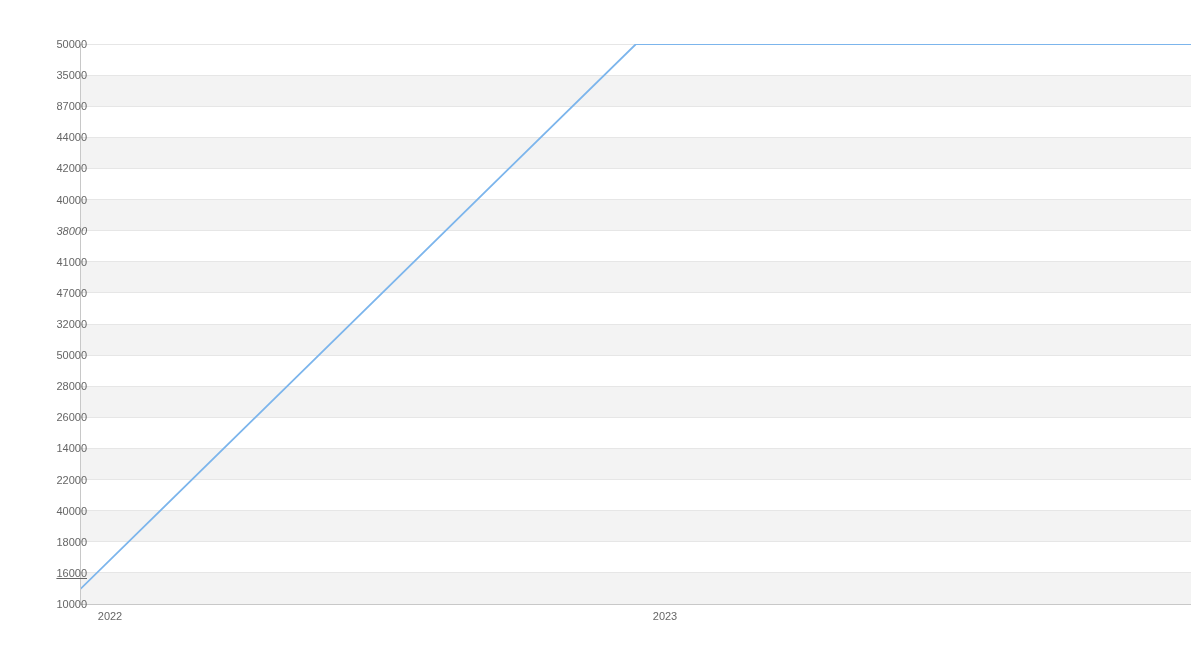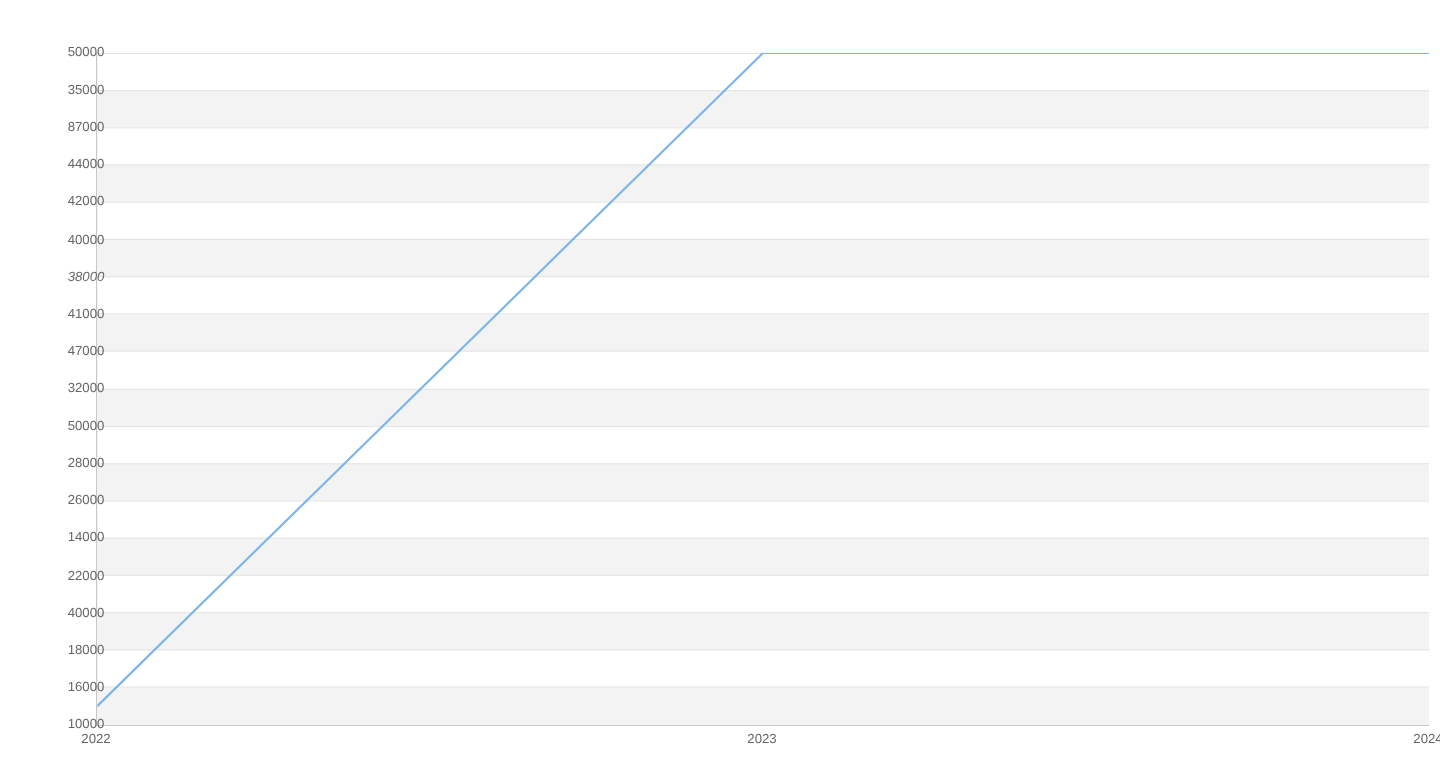--- a/index.html
+++ b/index.html
@@ -59,20 +59,21 @@
     font-size: 11px;
     color: #666666;
     transform: translateY(-50%);
   }
   .xtick {
     position: absolute;
     top: 610px;
     font-size: 11px;
     color: #666666;
     transform: translateX(-50%);
+    margin-left: 30px;
   }
   svg.line-layer {
     position: absolute;
     left: 0;
     top: 0;
     width: 100%;
     height: 100%;
   }
 </style>
 </head>
@@ -107,21 +108,21 @@
       <div class="gridline" style="top: 123.944px;"></div>
       <div class="gridline" style="top: 92.8333px;"></div>
       <div class="gridline" style="top: 61.7222px;"></div>
       <div class="gridline" style="top: 30.6111px;"></div>
       <div class="gridline" style="top: -0.5px;"></div>
       <svg class="line-layer" id="line-layer" viewBox="0 0 1110 560" preserveAspectRatio="none">
       <polyline id="series-line" fill="none" stroke-width="1.8" stroke-linejoin="round" stroke-linecap="round" points="0,544.4444444444445 555,0 1110,0" stroke="#7cb5ec"></polyline>
     </svg>
   </div>
 <div class="ytick" style="top: 604px;">10000</div>
-    <div class="ytick" style="top: 572.889px;">16000</div>
+    <div class="ytick" style="top: 572.889px; text-decoration: underline;">16000</div>
     <div class="ytick" style="top: 541.778px;">18000</div>
     <div class="ytick" style="top: 510.667px;">40000</div>
     <div class="ytick" style="top: 479.556px; text-align: right;">22000</div>
     <div class="ytick" style="top: 448.444px;">14000</div>
     <div class="ytick" style="top: 417.333px;">26000</div>
     <div class="ytick" style="top: 386.222px;">28000</div>
     <div class="ytick" style="top: 355.111px;">50000</div>
     <div class="ytick" style="top: 324px;">32000</div>
     <div class="ytick" style="top: 292.889px;">47000</div>
     <div class="ytick" style="top: 261.778px;">41000</div>

